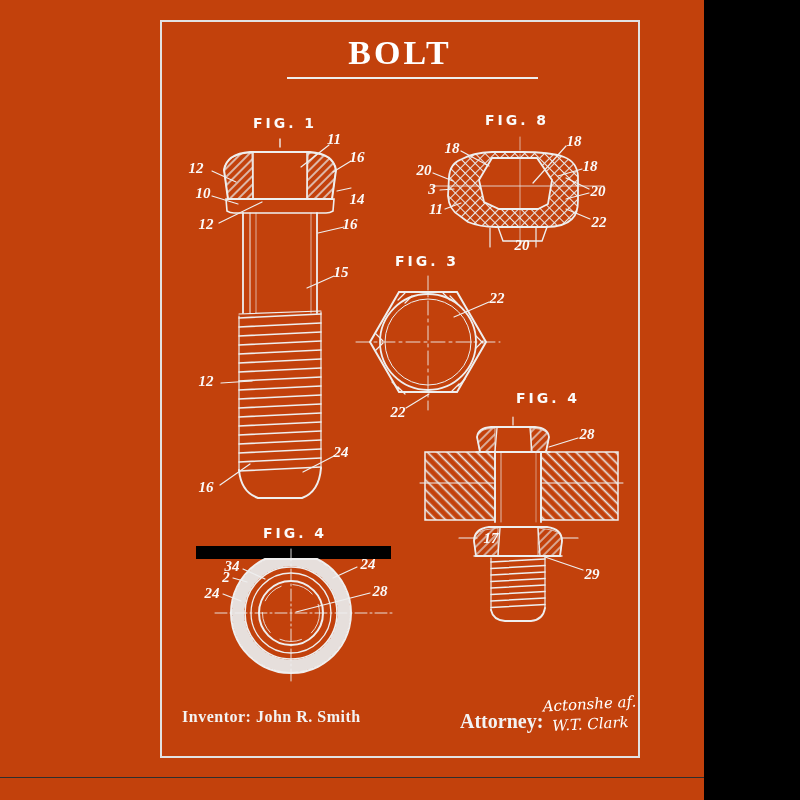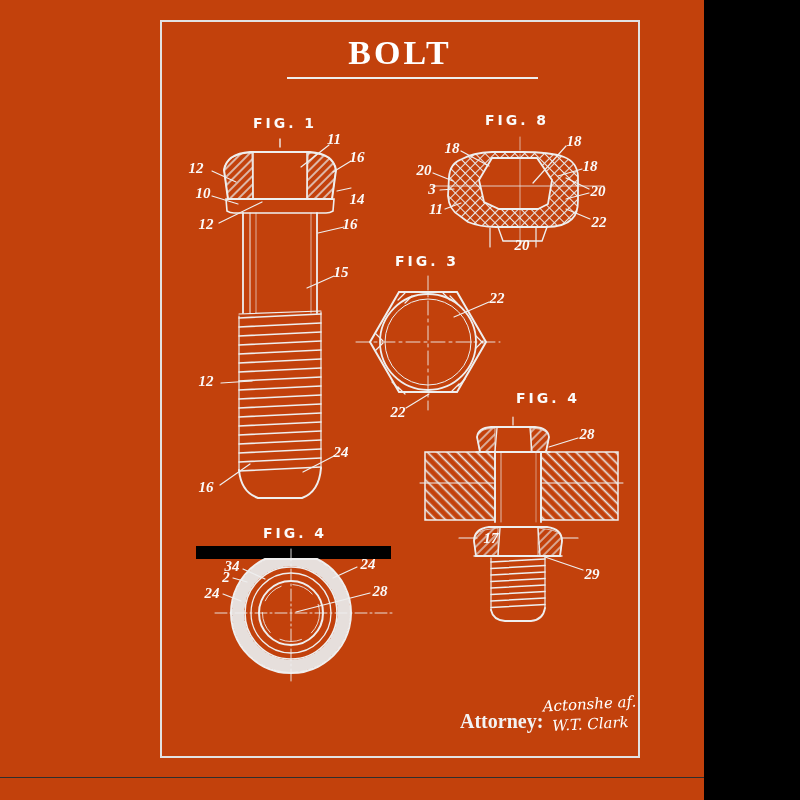--- a/index.html
+++ b/index.html
@@ -162,20 +162,24 @@
   <span class="callout" style="left:572px;top:425px;">28</span>
   <span class="callout" style="left:432px;top:529px;margin-left:44px;">17</span>
   <span class="callout" style="left:577px;top:565px;">29</span>
 
   <span class="callout" style="left:217px;top:557px;">34</span>
   <span class="callout" style="left:211px;top:568px;">2</span>
   <span class="callout" style="left:197px;top:584px;">24</span>
   <span class="callout" style="left:353px;top:555px;">24</span>
   <span class="callout" style="left:365px;top:582px;">28</span>
 
+  <div class="footer-inventor">
+    <span>Inventor:</span>
+    <span>John R. Smith</span>
+  </div>
   <div class="footer-attorney">Attorney:</div>
   <div class="signature">
     <div>Actonshe af.</div>
     <div>W.T. Clark</div>
   </div>
 
   <div class="bottom-fold"></div>
 </div>
 
 </body></html>

